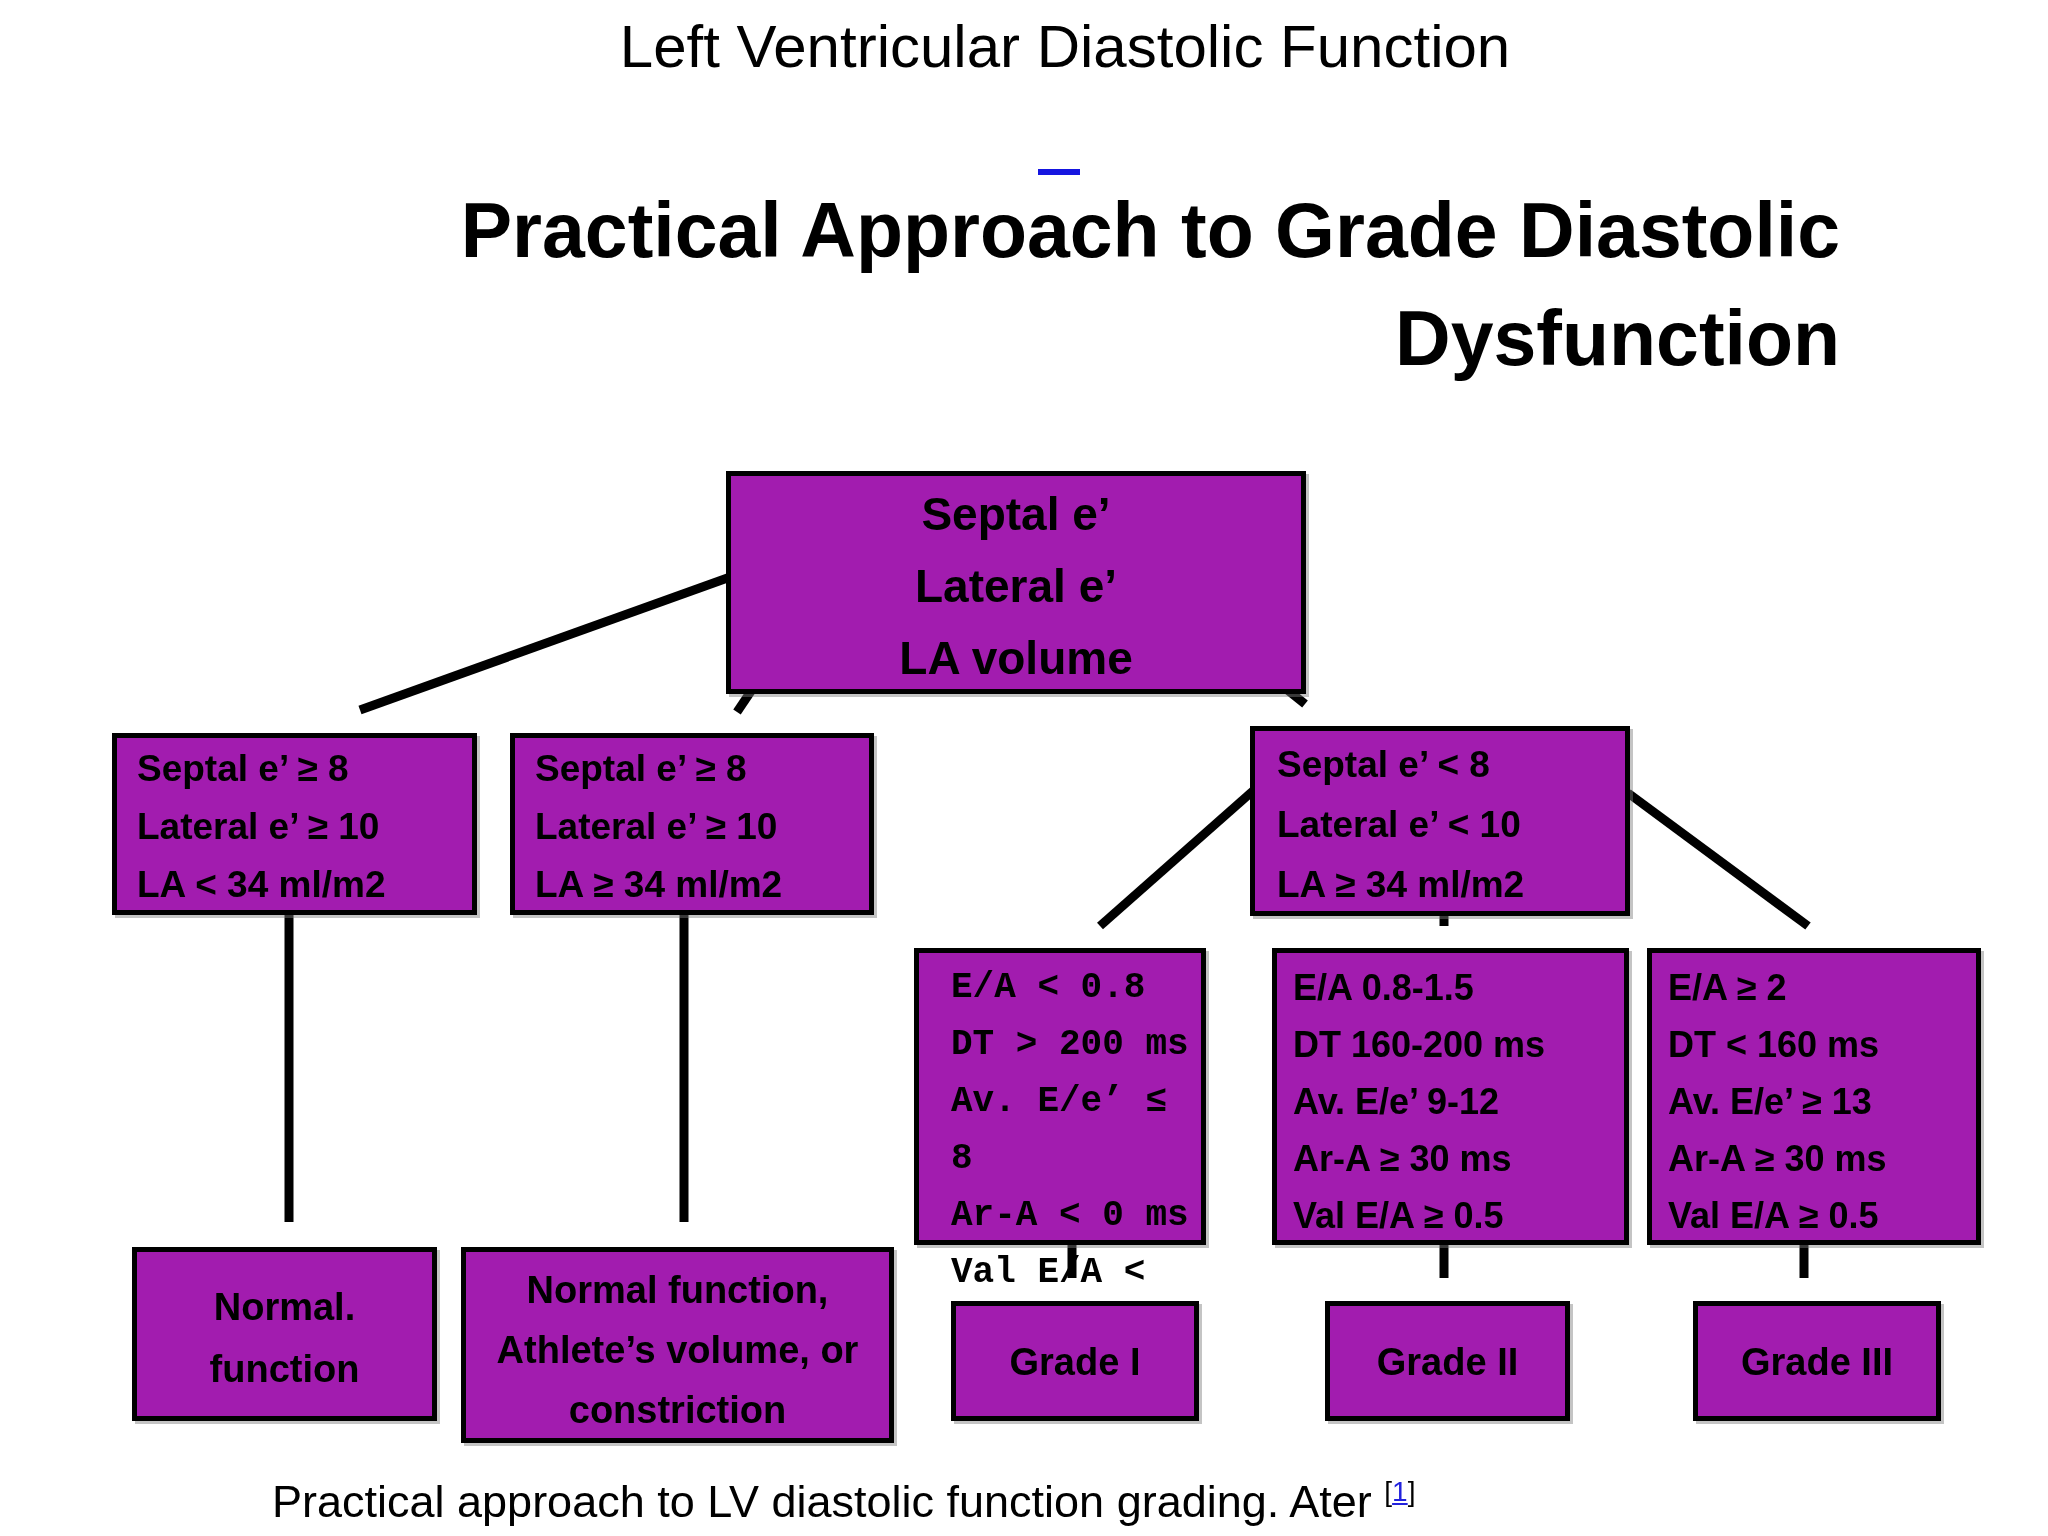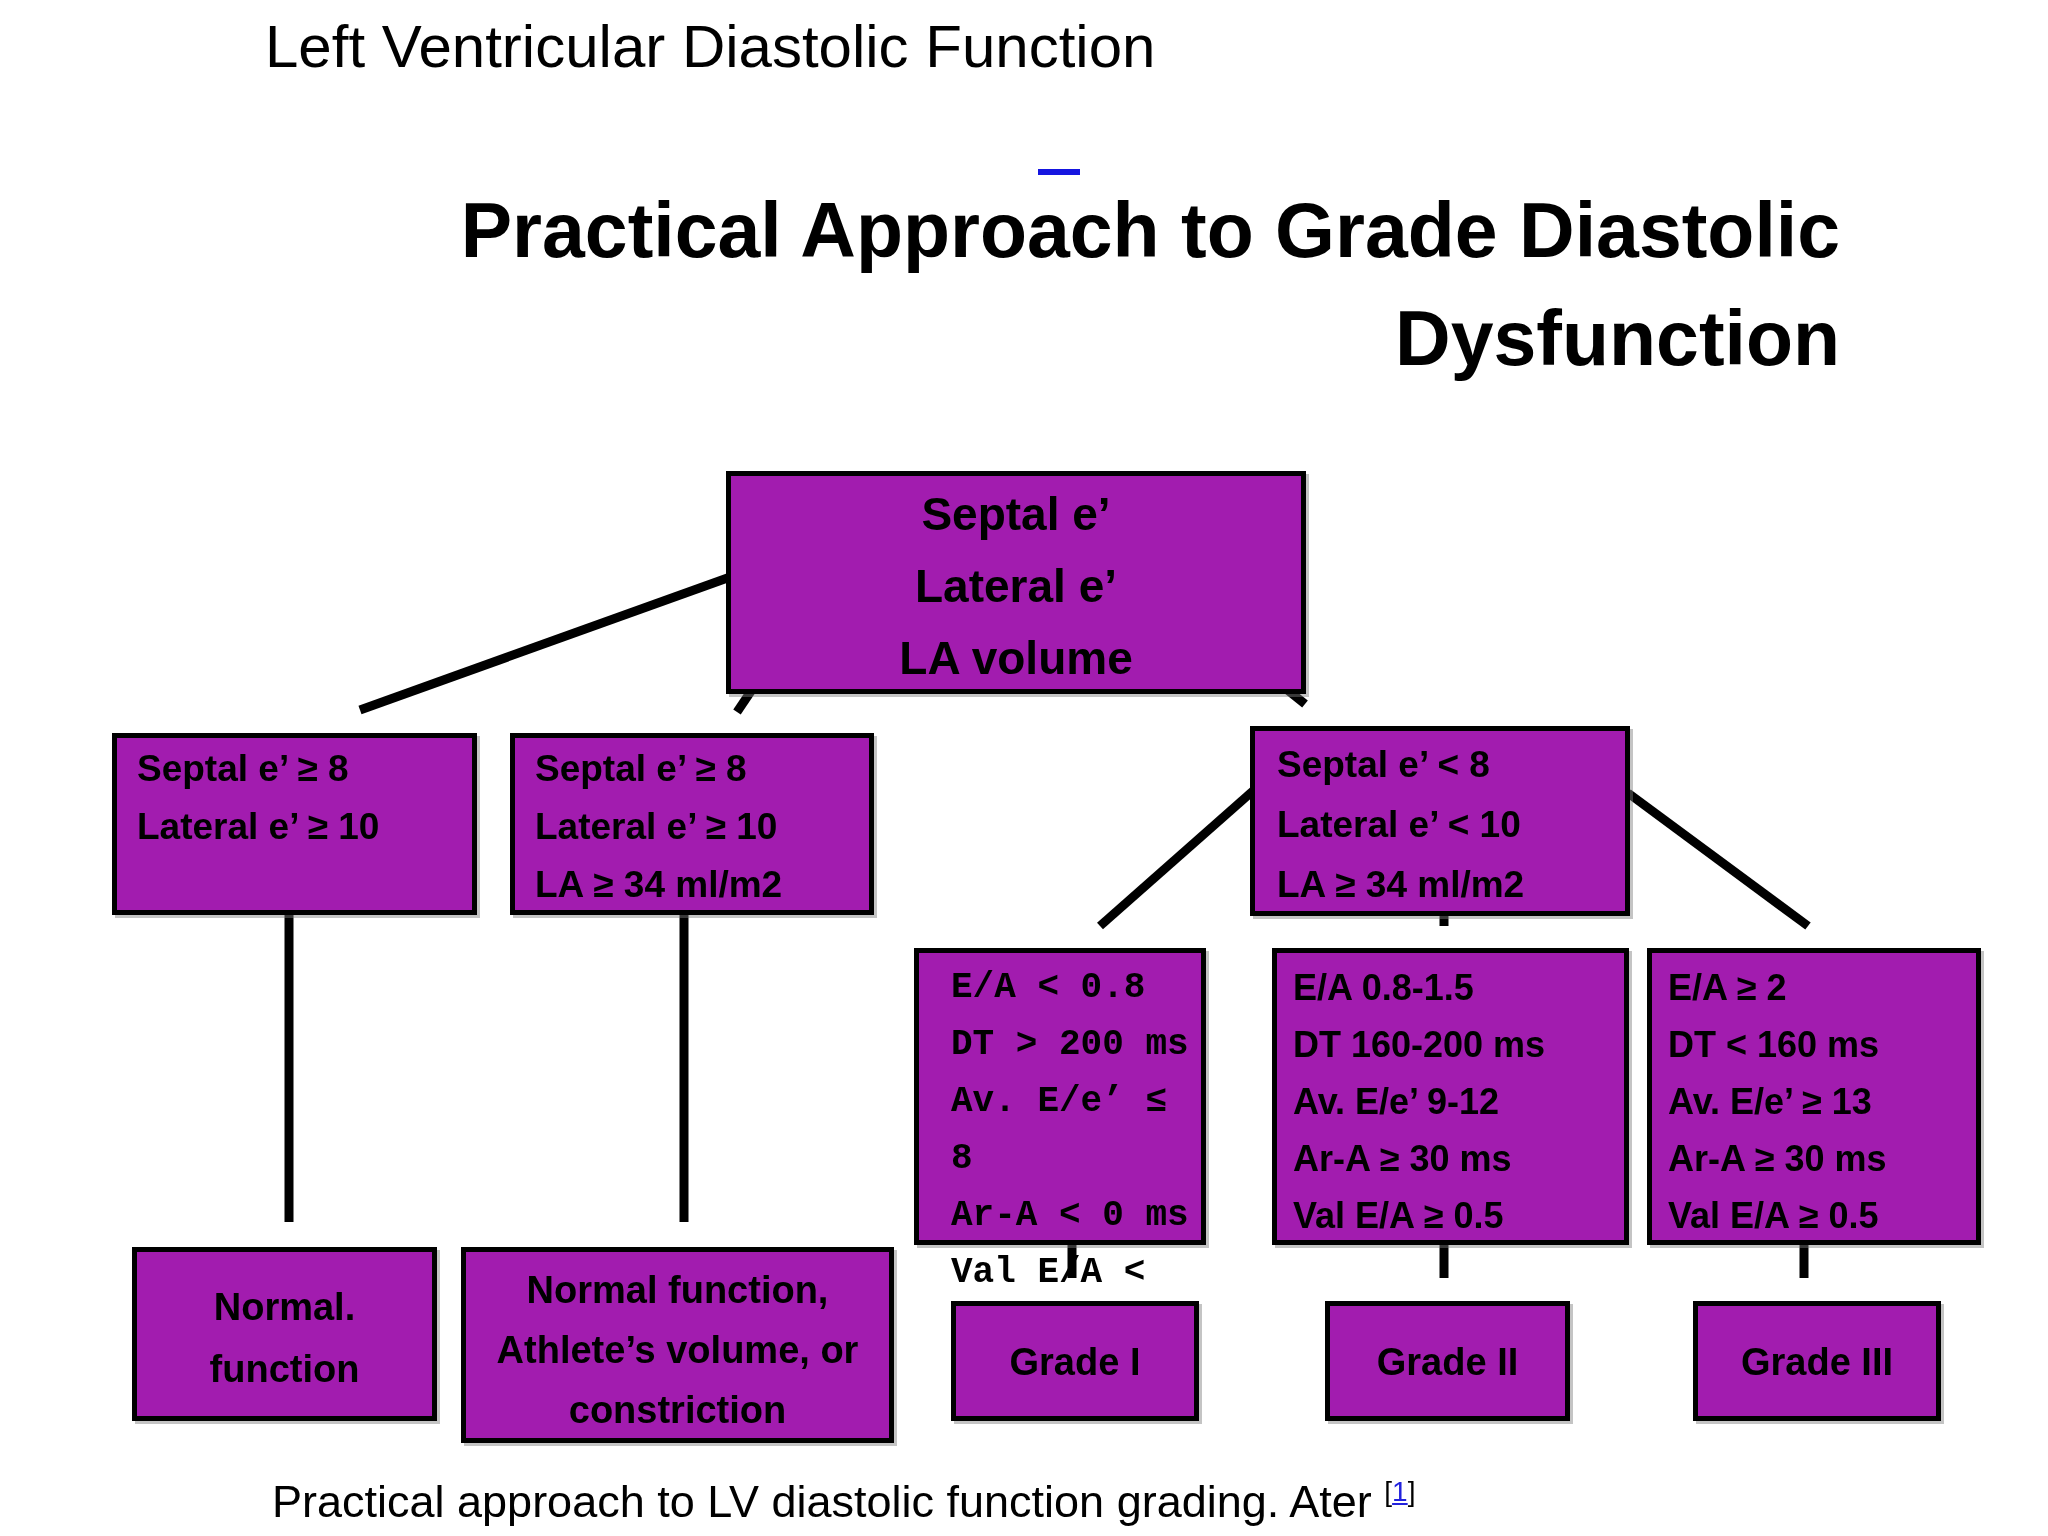--- a/index.html
+++ b/index.html
@@ -13,21 +13,21 @@
     position: relative;
     overflow: hidden;
     font-family: "Liberation Sans", sans-serif;
     color: #000000;
   }
   .page-title {
     position: absolute;
     left: 265px;
     top: 12px;
     width: 1600px;
-    text-align: left;
+    text-align: center;
     font-size: 60px;
     font-weight: 400;
     letter-spacing: 0px;
     white-space: nowrap;
   }
   .heading {
     position: absolute;
     left: 224px;
     top: 176px;
     width: 1616px;
@@ -139,20 +139,21 @@
 
 <div class="node node-root center">
   <span class="line">Septal e’</span>
   <span class="line">Lateral e’</span>
   <span class="line">LA volume</span>
 </div>
 
 <div class="node node-b1 left">
   <span class="line">Septal e’ ≥ 8</span>
   <span class="line">Lateral e’ ≥ 10</span>
+  <span class="line">LA &lt; 34 ml/m2</span>
 </div>
 
 <div class="node node-b2 left">
   <span class="line">Septal e’ ≥ 8</span>
   <span class="line">Lateral e’ ≥ 10</span>
   <span class="line">LA ≥ 34 ml/m2</span>
 </div>
 
 <div class="node node-b3 left">
   <span class="line">Septal e’ &lt; 8</span>

